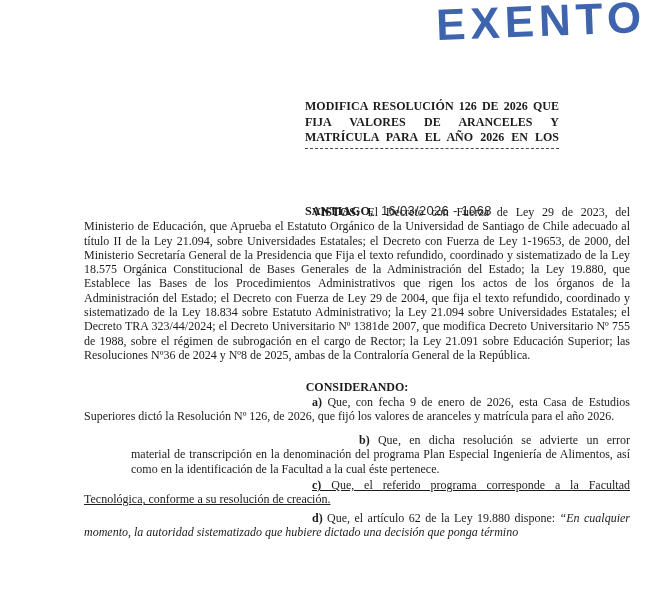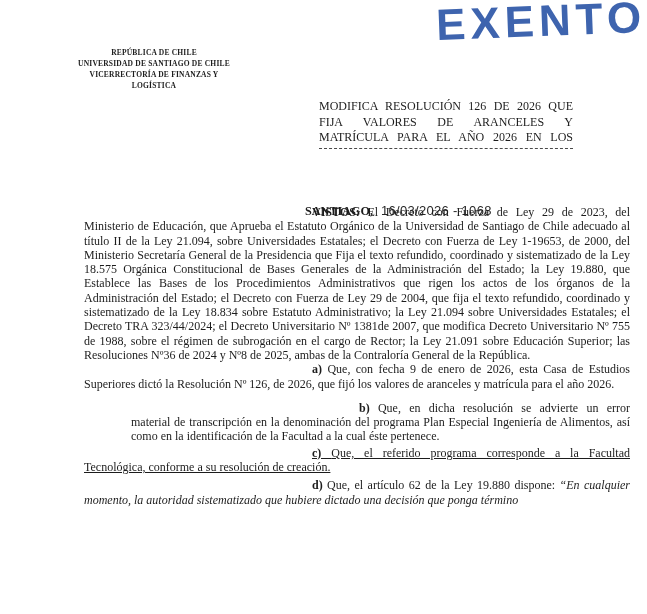--- a/index.html
+++ b/index.html
@@ -15,22 +15,22 @@
   
   .stamp{
     position:absolute;top:1px;left:437px;
     font-family:"Liberation Sans",sans-serif;font-weight:600;
     font-size:44px;letter-spacing:5px;line-height:48px;
     transform:rotate(-2.2deg);transform-origin:left bottom;opacity:.92;
     white-space:nowrap;
   }
   
   .titleblock{
-    position:absolute;left:319px;top:99px;width:254px;
-    font-weight:normal;font-size:12px;line-height:15.6px;
+    position:absolute;left:305px;top:99px;width:254px;
+    font-weight:bold;font-size:12px;line-height:15.6px;
   }
   .tline{text-align:justify;}
   .tline.fj{text-align-last:justify;}
   .title-underline{
     margin-top:2px;width:100%;height:0;border-top:1px dashed #4a4a4a;
   }
   
   .dateline{
     position:absolute;left:305px;top:175px;display:flex;gap:8px;align-items:baseline;
   }
@@ -48,42 +48,37 @@
   .p-c{margin-top:2px;text-decoration:underline;}
   .p-d{margin-top:4px;}
   .run-b{font-weight:bold;}
   .run-i{font-style:italic;}
 </style>
 </head>
 <body>
 
 <div class="page">
 
-  <div class="letterhead">
-    <div>REPÚBLICA DE CHILE</div>
-    <div>UNIVERSIDAD DE SANTIAGO DE CHILE</div>
-    <div>VICERRECTORÍA DE FINANZAS Y</div>
-    <div>LOGÍSTICA</div>
-  </div>
 
   <div class="stamp" style="color: rgb(46, 87, 168);">EXENTO</div>
 
   <div class="titleblock">
     <div class="tline fj">MODIFICA RESOLUCIÓN 126 DE 2026 QUE</div>
     <div class="tline fj">FIJA VALORES DE ARANCELES Y</div>
     <div class="tline fj">MATRÍCULA PARA EL AÑO 2026 EN LOS</div>
     <div class="title-underline"></div>
   </div>
 
   <div class="dateline">
     <span class="city">SANTIAGO,</span>
     <span class="datevalue">16/03/2026 - 1068</span>
   </div>
 
   <div class="bodycol">
     <p class="para"><span class="run-b">VISTOS: </span><span>El Decreto con Fuerza de Ley 29 de 2023, del Ministerio de Educación, que Aprueba el Estatuto Orgánico de la Universidad de Santiago de Chile adecuado al título II de la Ley 21.094, sobre Universidades Estatales; el Decreto con Fuerza de Ley 1-19653, de 2000, del Ministerio Secretaría General de la Presidencia que Fija el texto refundido, coordinado y sistematizado de la Ley 18.575 Orgánica Constitucional de Bases Generales de la Administración del Estado; la Ley 19.880, que Establece las Bases de los Procedimientos Administrativos que rigen los actos de los órganos de la Administración del Estado; el Decreto con Fuerza de Ley 29 de 2004, que fija el texto refundido, coordinado y sistematizado de la Ley 18.834 sobre Estatuto Administrativo; la Ley 21.094 sobre Universidades Estatales; el Decreto TRA 323/44/2024; el Decreto Universitario Nº 1381de 2007, que modifica Decreto Universitario Nº 755 de 1988, sobre el régimen de subrogación en el cargo de Rector; la Ley 21.091 sobre Educación Superior; las Resoluciones Nº36 de 2024 y Nº8 de 2025, ambas de la Contraloría General de la República.</span></p>
+    <p class="heading">CONSIDERANDO:</p>
     <p class="para p-a"><span class="run-b">a) </span><span>Que, con fecha 9 de enero de 2026, esta Casa de Estudios Superiores dictó la Resolución Nº 126, de 2026, que fijó los valores de aranceles y matrícula para el año 2026.</span></p>
     <p class="para p-b"><span class="run-b">b) </span><span>Que, en dicha resolución se advierte un error material de transcripción en la denominación del programa Plan Especial Ingeniería de Alimentos, así como en la identificación de la Facultad a la cual éste pertenece.</span></p>
     <p class="para p-c"><span class="run-b">c) </span><span>Que, el referido programa corresponde a la Facultad Tecnológica, conforme a su resolución de creación.</span></p>
     <p class="para p-d"><span class="run-b">d) </span><span>Que, el artículo 62 de la Ley 19.880 dispone: </span><span class="run-i">“En cualquier momento, la autoridad sistematizado que hubiere dictado una decisión que ponga término</span></p>
   </div>
 
 </div>
 
 </body></html>

